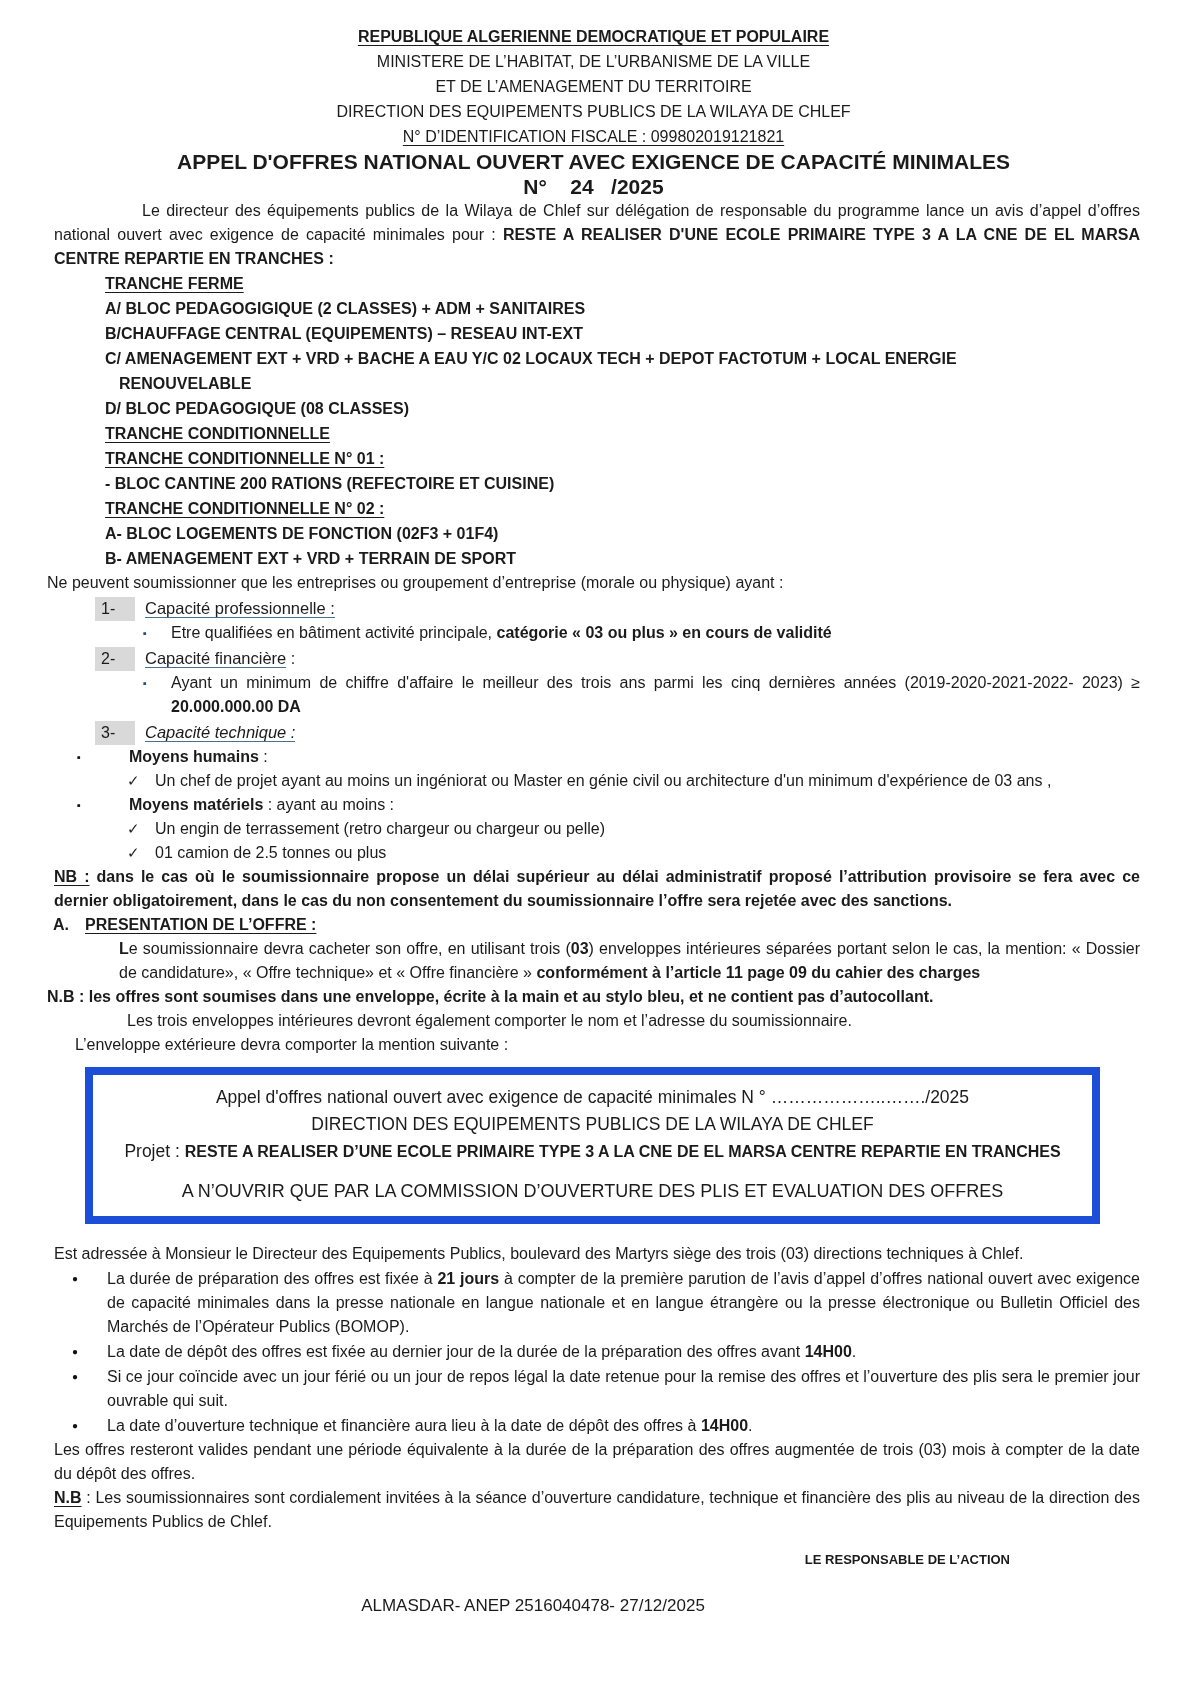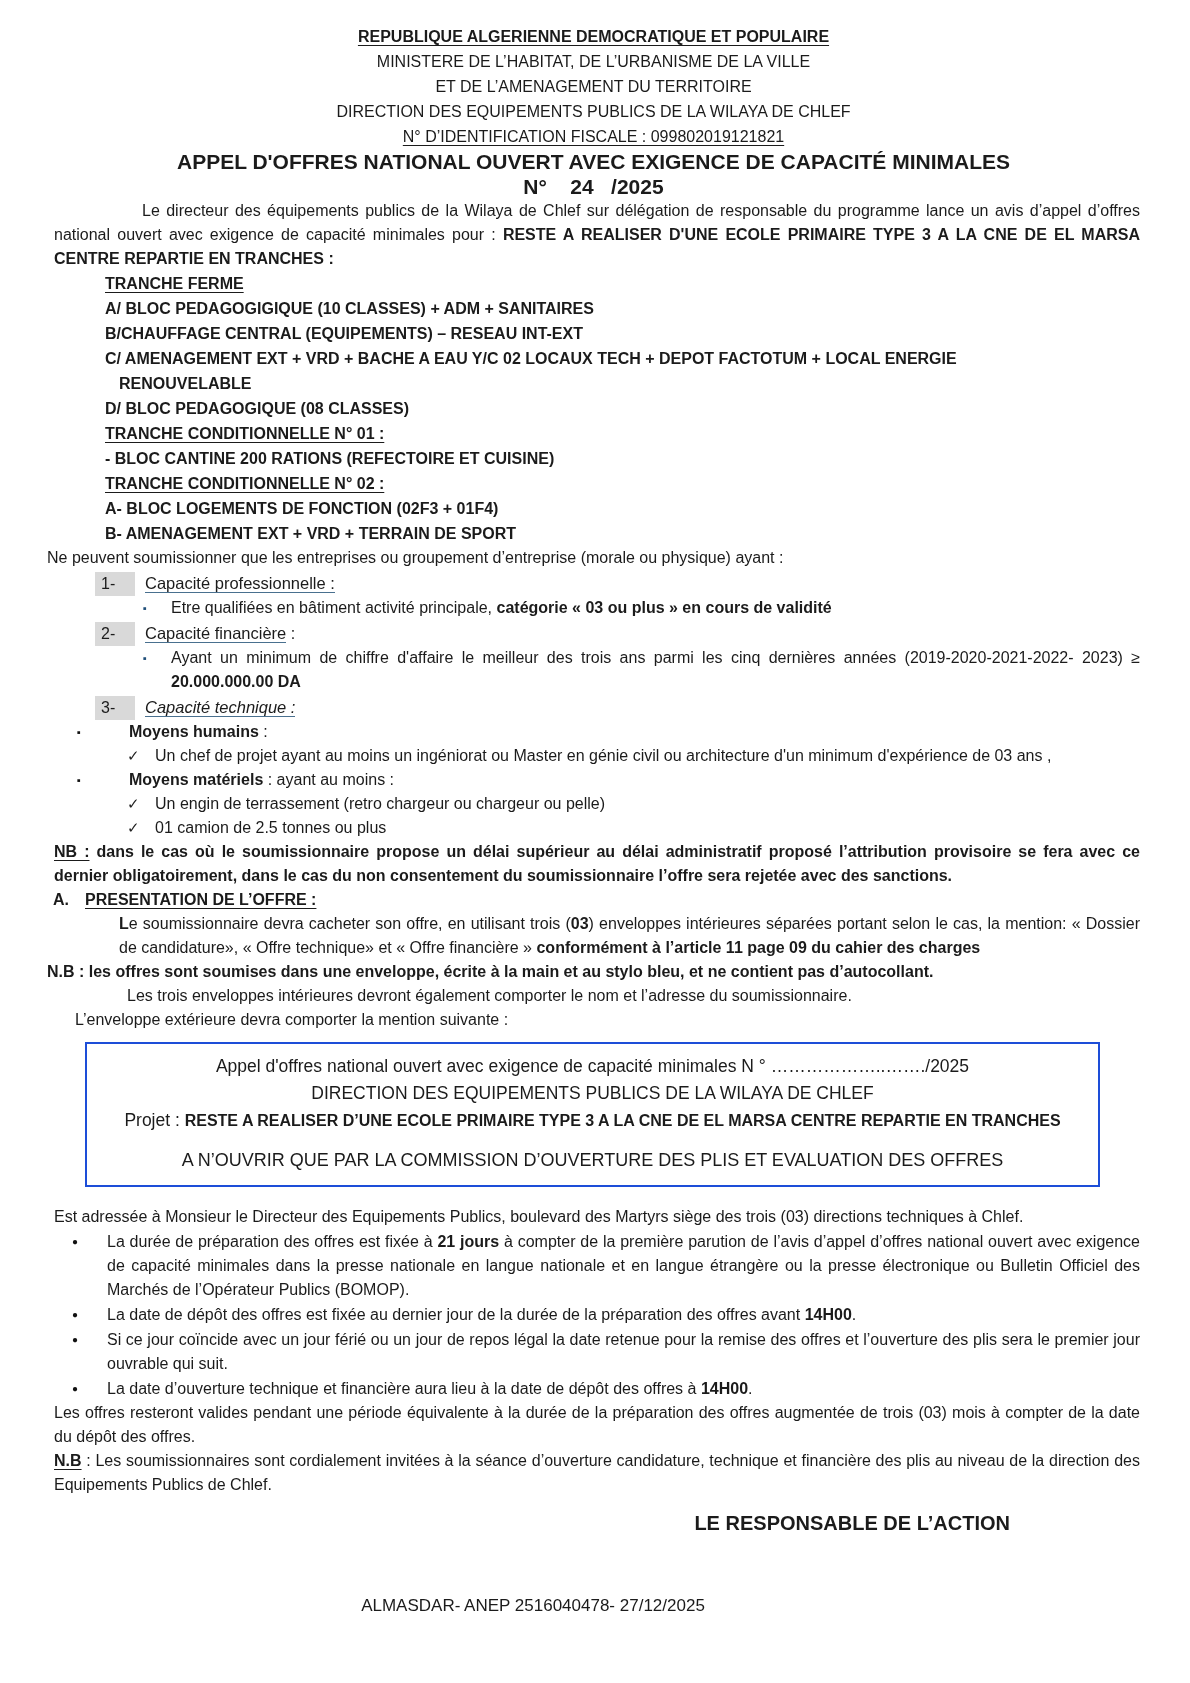--- a/index.html
+++ b/index.html
@@ -32,31 +32,31 @@
   .m-icon{width:52px;flex:0 0 52px;font-size:11px;color:#111;}
   .chk-row{display:flex;margin-left:80px;}
   .chk-icon{width:28px;flex:0 0 28px;font-size:15px;color:#222;}
   .nb{font-weight:700;}
   .secA{margin-left:6px;}
   .secA-letter{display:inline-block;width:32px;font-weight:700;}
   .env-para{margin-left:72px;}
   .note1{margin-left:80px;}
   .note2{margin-left:28px;}
   .box{
-    margin:10px 40px 0 38px;border:2px solid #1d4ed8;
+    margin:10px 40px 0 38px;border:8px solid #1d4ed8;
     padding:9px 14px 11px 14px;text-align:center;line-height:27px;
   }
   .box-l1{font-size:17.5px;}
   .box-l2{font-size:17.5px;}
   .box-l3-label{font-size:17.5px;}
   .box-l4{font-size:18px;margin-top:13px;}
   .address{margin-top:18px;}
   .dot-row{display:flex;margin-left:25px;margin-top:1px;}
   .dot-icon{width:35px;flex:0 0 35px;font-size:10px;color:#111;}
-  .signature{text-align:right;margin-right:130px;margin-top:14px;font-weight:700;font-size:20px;}
+  .signature{text-align:right;margin-right:130px;margin-top:14px;font-weight:700;font-size:13px;}
   .footer{position:absolute;left:0;right:0;bottom:26px;text-align:center;padding-right:140px;font-size:17px;margin-left:16px;}
 </style>
 </head>
 <body>
 
 <div class="page">
 
   <div class="center">
     <div class="hdr"><span class="bold u-black">REPUBLIQUE ALGERIENNE DEMOCRATIQUE ET POPULAIRE</span></div>
     <div class="hdr">MINISTERE DE L’HABITAT, DE L’URBANISME DE LA VILLE</div>
@@ -64,25 +64,26 @@
     <div class="hdr">DIRECTION DES EQUIPEMENTS PUBLICS DE LA WILAYA DE CHLEF</div>
     <div class="hdr"><span class="u-black">N° D’IDENTIFICATION FISCALE : 099802019121821</span></div>
     <div class="hdr hdr-big bold">APPEL D'OFFRES NATIONAL OUVERT AVEC EXIGENCE DE CAPACITÉ MINIMALES</div>
     <div class="hdr hdr-big bold pre">N°    24   /2025</div>
   </div>
 
   <p class="justify intro"><span>Le directeur des équipements publics de la Wilaya de Chlef sur délégation de responsable du programme lance un avis d’appel d’offres national ouvert avec exigence de capacité minimales pour : </span><span class="bold">RESTE A REALISER D'UNE ECOLE PRIMAIRE TYPE 3 A LA CNE DE EL MARSA CENTRE REPARTIE EN TRANCHES :</span></p>
 
   <div class="tranches">
     <div><span class="u-black">TRANCHE FERME</span></div>
-    <div>A/ BLOC PEDAGOGIGIQUE  (10 CLASSES) + ADM + SANITAIRES</div>
+    <div>A/ BLOC PEDAGOGIGIQUE  (2 CLASSES) + ADM + SANITAIRES</div>
     <div>B/CHAUFFAGE CENTRAL (EQUIPEMENTS) – RESEAU INT-EXT</div>
     <div>C/ AMENAGEMENT EXT + VRD + BACHE A EAU Y/C 02 LOCAUX TECH + DEPOT FACTOTUM + LOCAL ENERGIE</div>
     <div class="t-extra">RENOUVELABLE</div>
     <div>D/ BLOC PEDAGOGIQUE  (08 CLASSES)</div>
+    <div><span class="u-black">TRANCHE CONDITIONNELLE</span></div>
     <div><span class="u-black">TRANCHE CONDITIONNELLE N° 01 :</span></div>
     <div>- BLOC CANTINE 200 RATIONS (REFECTOIRE ET CUISINE)</div>
     <div><span class="u-black">TRANCHE CONDITIONNELLE N° 02 :</span></div>
     <div>A- BLOC LOGEMENTS DE FONCTION (02F3 + 01F4)</div>
     <div>B- AMENAGEMENT EXT + VRD + TERRAIN DE SPORT</div>
   </div>
 
   <p>Ne peuvent soumissionner que les entreprises ou groupement d’entreprise (morale ou physique) ayant :</p>
 
   <div class="cap-row">

